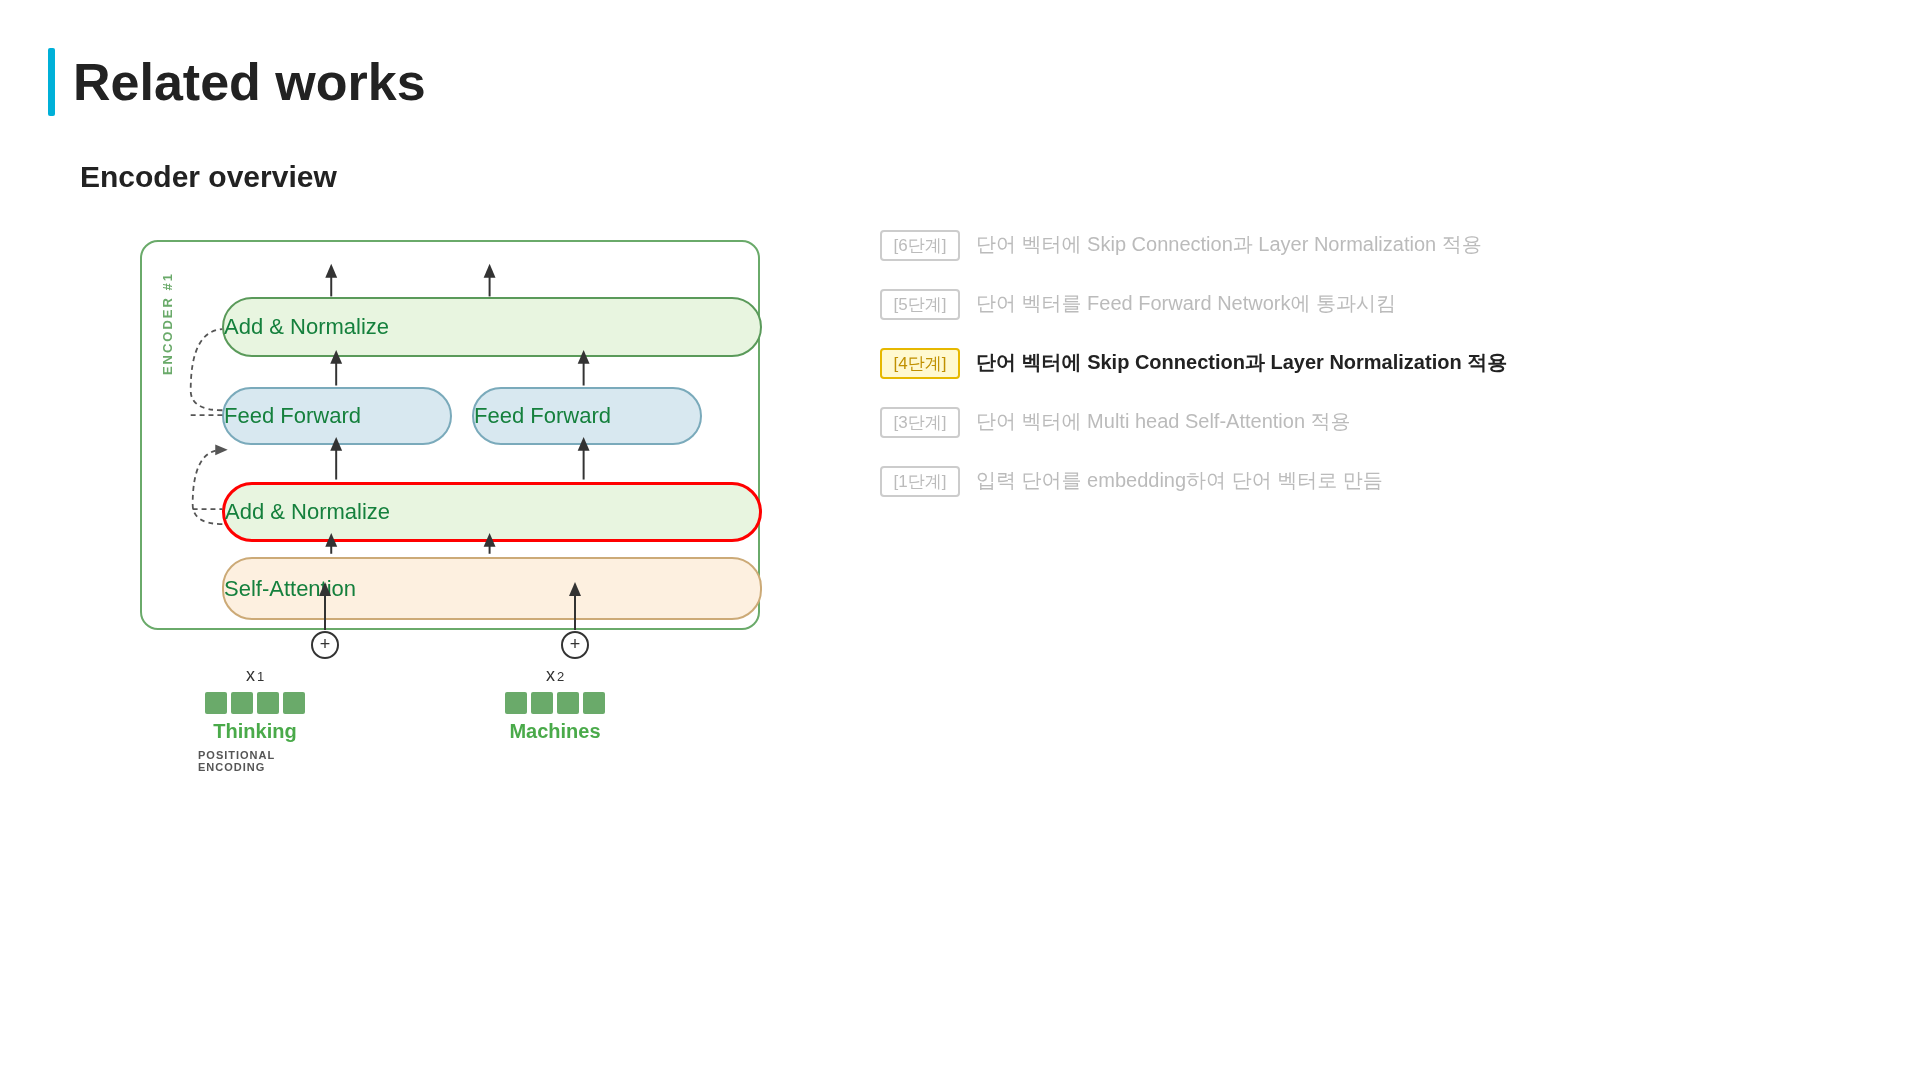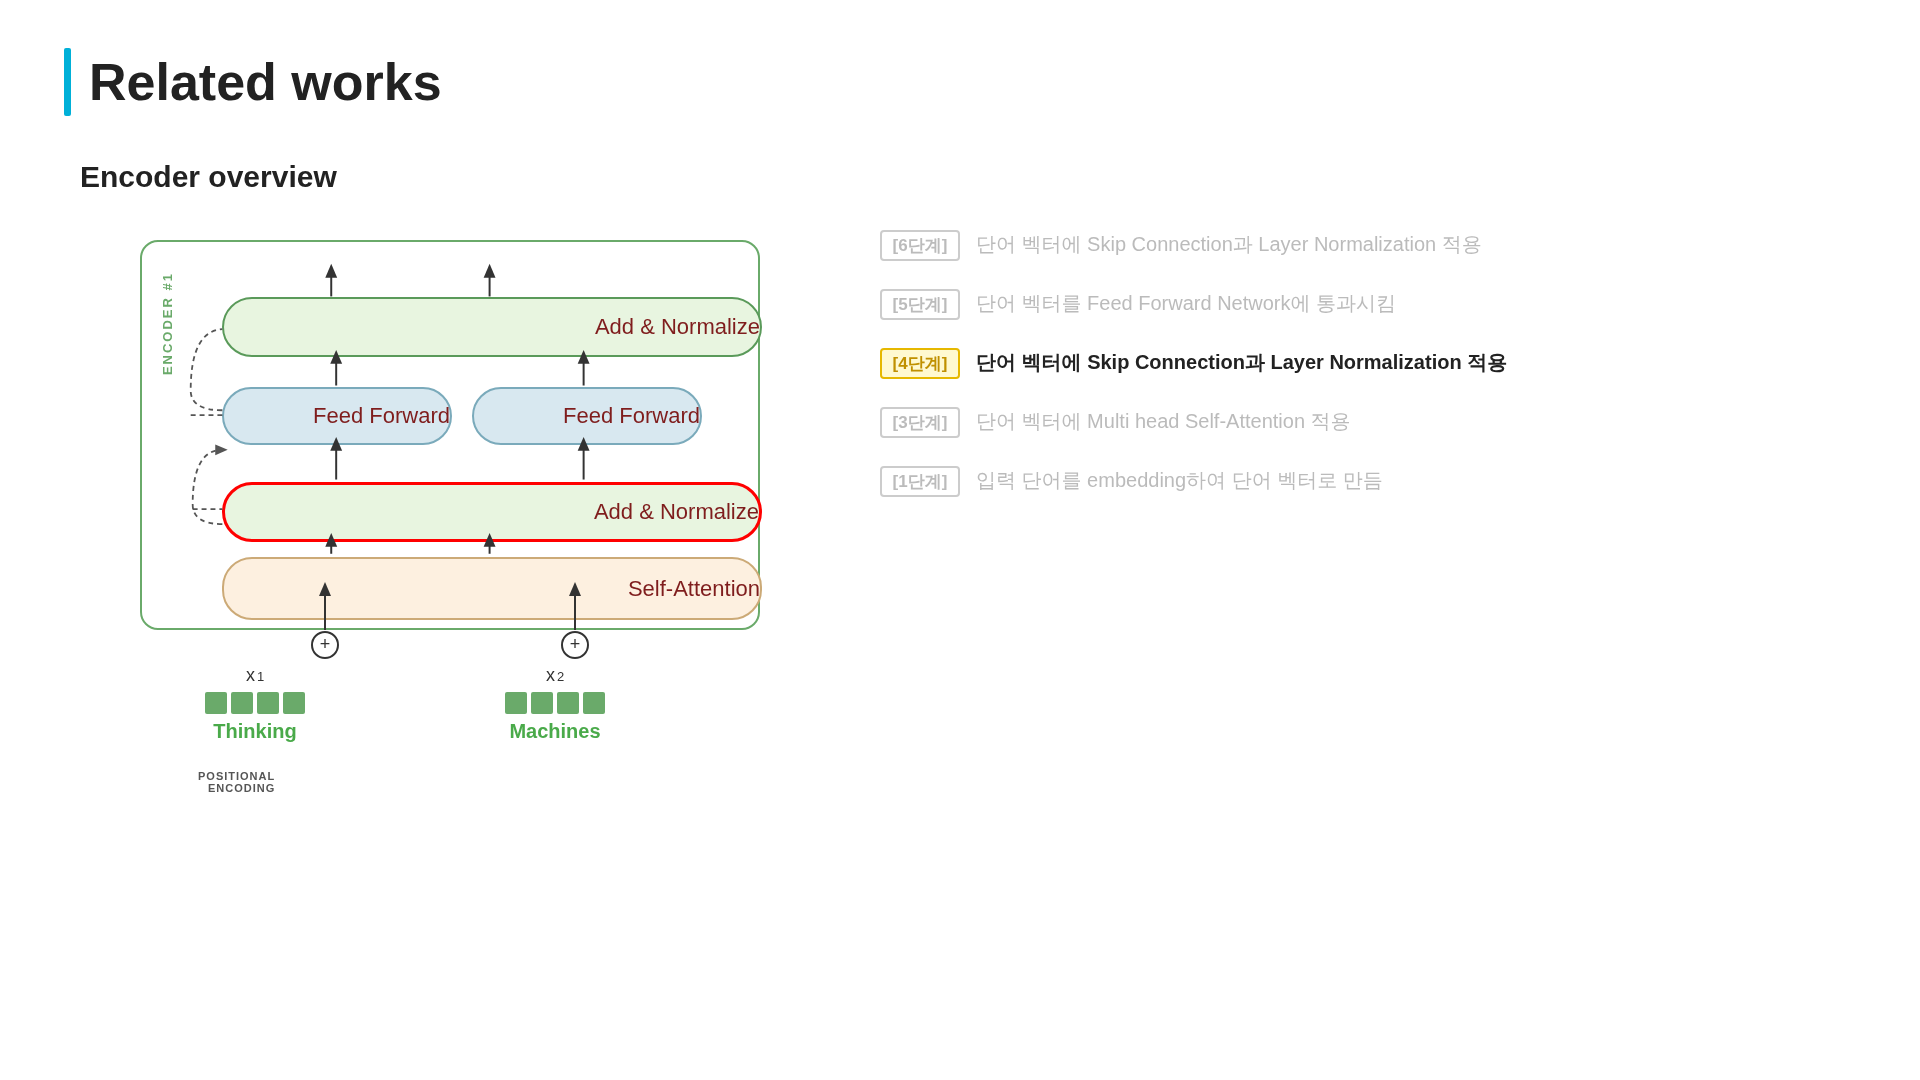--- a/index.html
+++ b/index.html
@@ -9,21 +9,21 @@
       background: #ffffff;
       font-family: 'Segoe UI', Arial, sans-serif;
       overflow: hidden;
       position: relative;
     }
 
     
     .page-title-area {
       position: absolute;
       top: 48px;
-      left: 64px;
+      left: 48px;
       display: flex;
       align-items: center;
       gap: 18px;
     }
     .title-bar {
       width: 7px;
       height: 68px;
       background: #00b0d8;
       border-radius: 2px;
     }
@@ -77,24 +77,24 @@
       color: #6aaa6a;
       letter-spacing: 2px;
     }
 
     
     .block {
       position: absolute;
       border-radius: 30px;
       display: flex;
       align-items: center;
-      justify-content: flex-end;
+      justify-content: flex-start;
       font-size: 22px;
       font-weight: 500;
-      color: #7f1d1d;
+      color: #15803d;
     }
 
     .add-normalize-top {
       top: 55px;
       left: 80px;
       width: 540px;
       height: 60px;
       background: #e8f5e0;
       border: 2px solid #5a9a5a;
     }
@@ -169,26 +169,26 @@
     .token-word {
       font-size: 20px;
       font-weight: 700;
       color: #4aaa4a;
       text-align: center;
     }
 
     
     .pos-enc-label {
       position: absolute;
-      top: 560px;
+      top: 539px;
       left: 118px;
       font-size: 11px;
       font-weight: 600;
       color: #555;
-      text-align: right;
+      text-align: left;
       letter-spacing: 1px;
     }
 
     
     .steps-panel {
       position: absolute;
       top: 230px;
       left: 880px;
       width: 960px;
       display: flex;
@@ -201,21 +201,21 @@
       align-items: baseline;
       gap: 16px;
     }
 
     .step-badge {
       display: inline-block;
       border: 2px solid;
       border-radius: 4px;
       padding: 2px 8px;
       font-size: 17px;
-      font-weight: 700;
+      font-weight: 400;
       white-space: nowrap;
       min-width: 80px;
       text-align: center;
     }
 
     .step-badge.active {
       border-color: #e6b800;
       color: #c09000;
       background: #fff9d0;
     }

